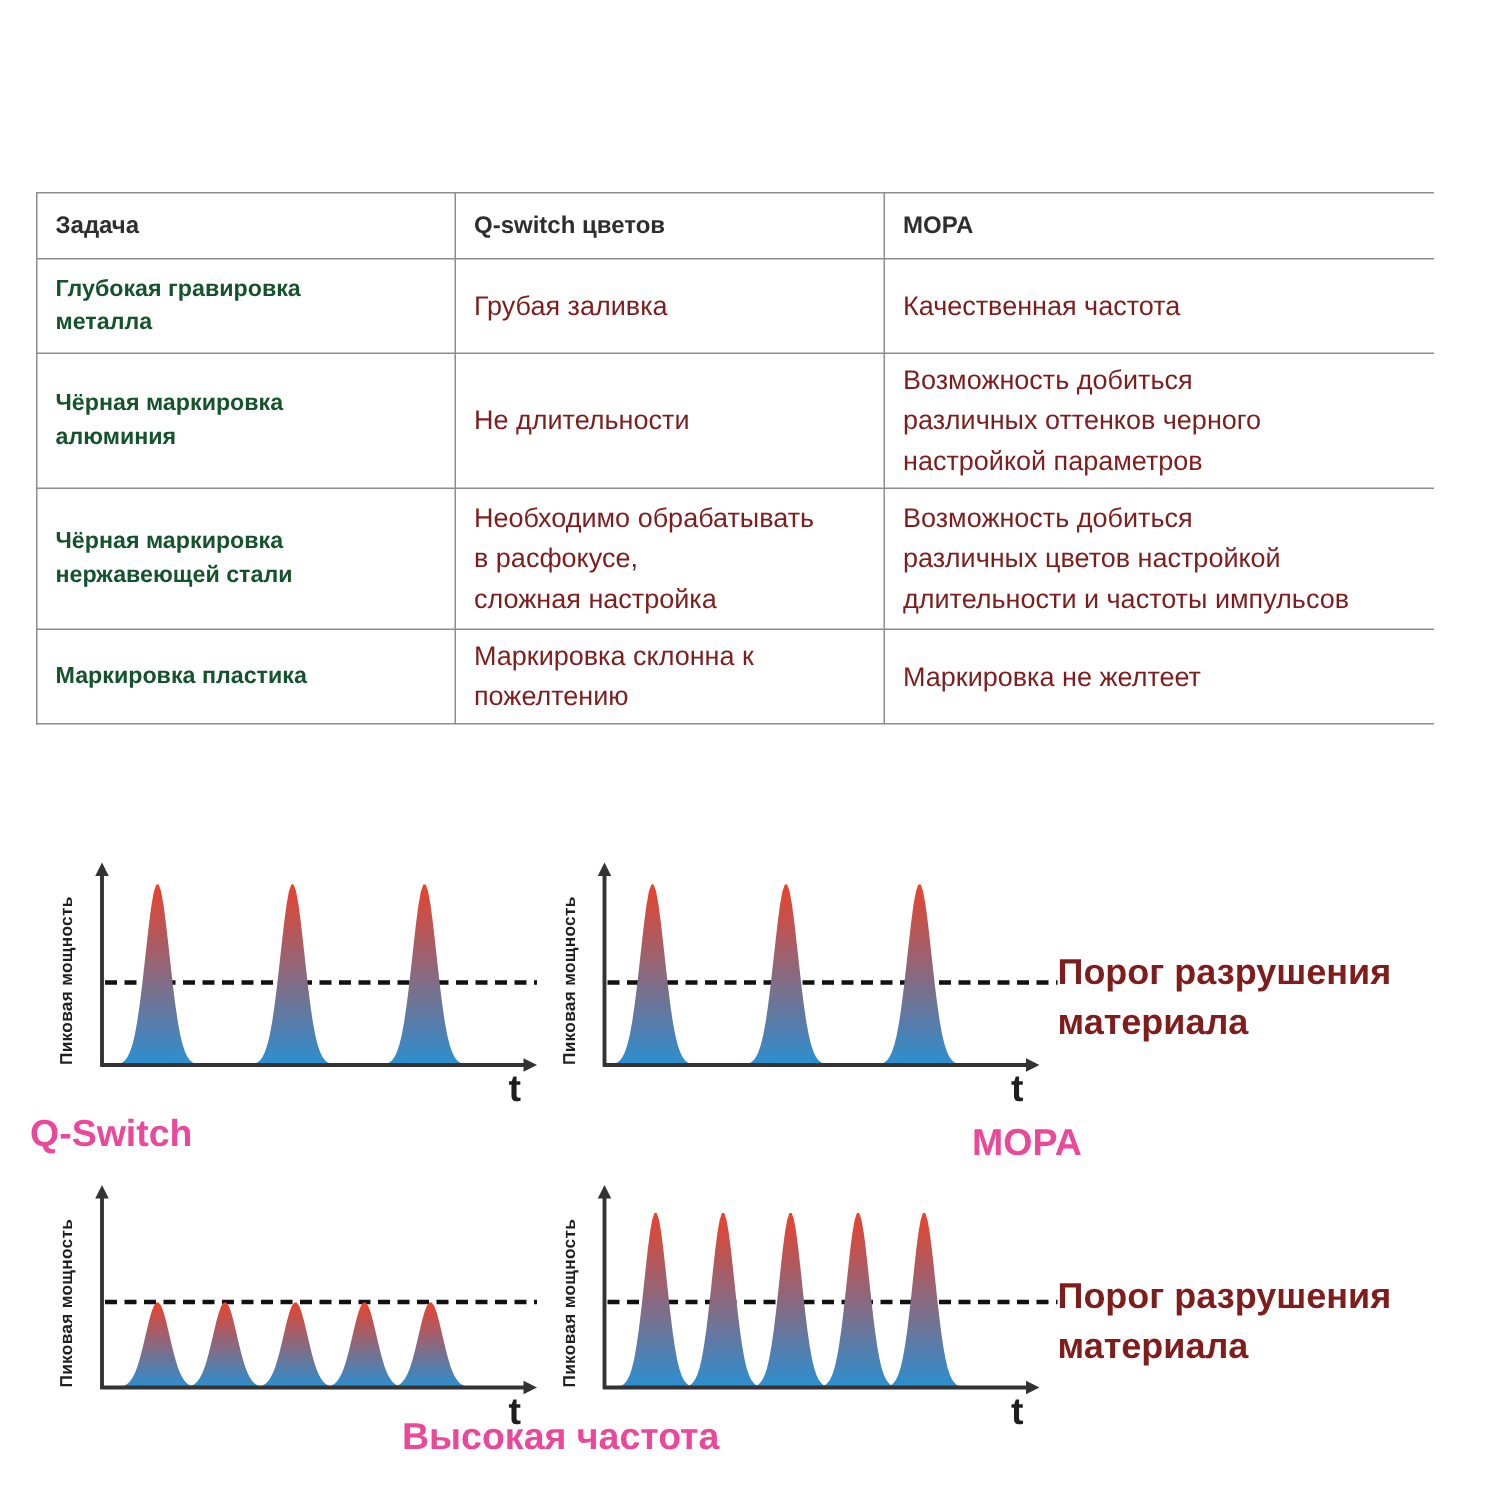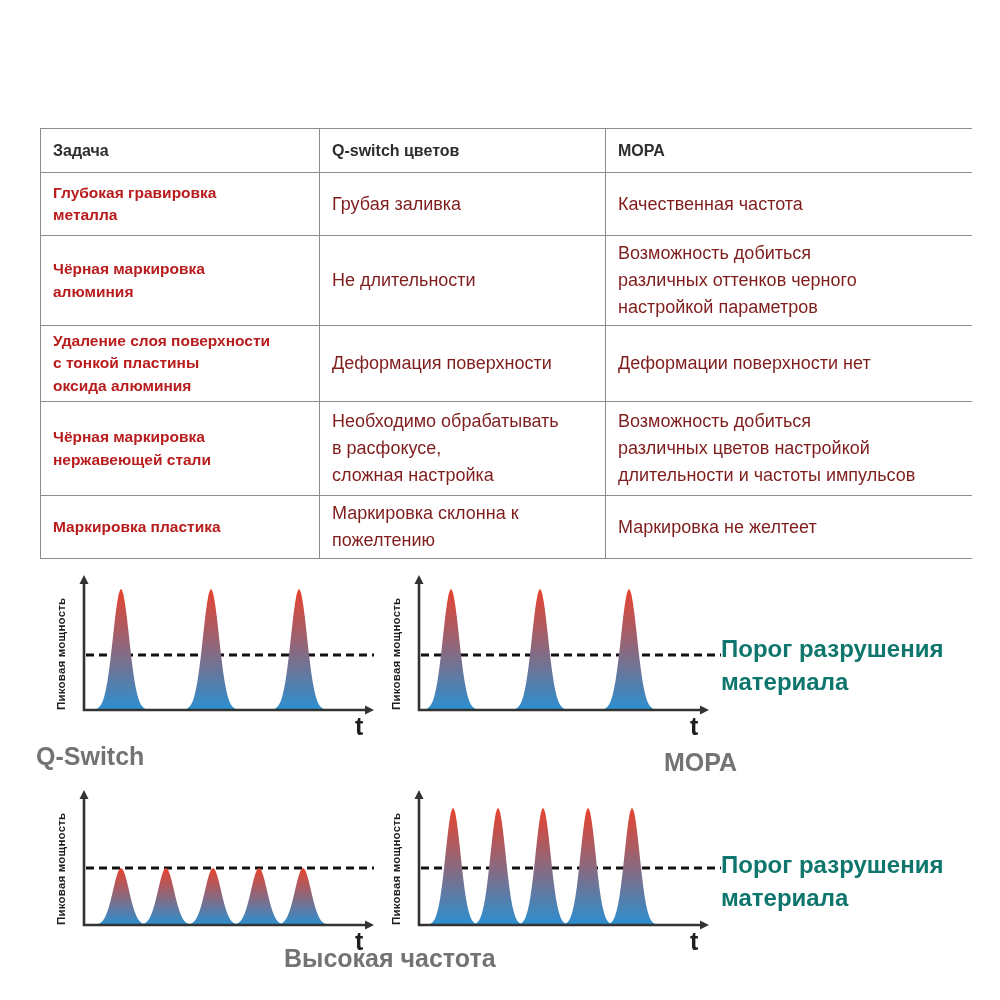--- a/index.html
+++ b/index.html
@@ -1,49 +1,49 @@
 <!DOCTYPE html>
 <html><head>
 <meta charset="utf-8">
 <style>
   html,body{margin:0;padding:0;background:#ffffff;}
   .canvas{
     position:relative;width:956px;height:1000px;background:#ffffff;
-    font-family:"Liberation Sans",sans-serif;overflow:hidden;margin-left:16px;
+    font-family:"Liberation Sans",sans-serif;overflow:hidden;
   }
   
   table.cmp{
     position:absolute;left:24px;top:128px;width:949px;
     border-collapse:collapse;table-layout:fixed;
   }
   table.cmp th,table.cmp td{
     border:1px solid #8d8d8d;vertical-align:middle;
     padding:4px 10px 4px 12px;white-space:pre-line;text-align:left;
   }
   table.cmp th{font-size:16px;font-weight:700;color:#2e2e2e;}
-  td.task{font-size:15.5px;font-weight:700;color:#b91c1c;line-height:1.45;}
+  td.task{font-size:15.5px;font-weight:700;color:#14532d;line-height:1.45;}
   td.val{font-size:18px;font-weight:400;color:#7f1d1d;line-height:1.5;}
   
   .chart{position:absolute;width:330px;height:165px;}
   .chart svg{position:absolute;left:0;top:0;overflow:visible;}
   .ylabel{
     position:absolute;left:-4px;top:125px;width:135px;height:13px;line-height:13px;
     transform:rotate(-90deg);transform-origin:0 100%;
     font-size:11.5px;font-weight:700;color:#1f1f1f;letter-spacing:0.2px;
   }
   .xlabel{
     position:absolute;left:283px;top:140px;
     font-size:25px;font-weight:700;color:#1f1f1f;
   }
   .big-label{
-    position:absolute;font-weight:700;font-size:25px;color:#737373;white-space:pre-line;
+    position:absolute;font-weight:700;font-size:25px;color:#ec4899;white-space:pre-line;
   }
   .threshold-label{
     position:absolute;font-weight:700;font-size:24px;line-height:33px;
-    color:#0f766e;white-space:pre-line;width:270px;
+    color:#7f1d1d;white-space:pre-line;width:270px;
   }
 </style>
 </head>
 <body>
 
 <div class="canvas">
 
   <table class="cmp">
     <colgroup>
         <col style="width:279px">
@@ -62,27 +62,20 @@
       <td class="val">Грубая заливка</td>
       <td class="val">Качественная частота</td>
     </tr>
     <tr style="height:80px">
       <td class="task">Чёрная маркировка
 алюминия</td>
       <td class="val">Не длительности</td>
       <td class="val">Возможность добиться
 различных оттенков черного
 настройкой параметров</td>
-    </tr>
-    <tr style="height:73px">
-      <td class="task">Удаление слоя поверхности
-с тонкой пластины
-оксида алюминия</td>
-      <td class="val">Деформация поверхности</td>
-      <td class="val">Деформации поверхности нет</td>
     </tr>
     <tr style="height:94px">
       <td class="task">Чёрная маркировка
 нержавеющей стали</td>
       <td class="val">Необходимо обрабатывать
 в расфокусе,
 сложная настройка</td>
       <td class="val">Возможность добиться
 различных цветов настройкой
 длительности и частоты импульсов</td>

